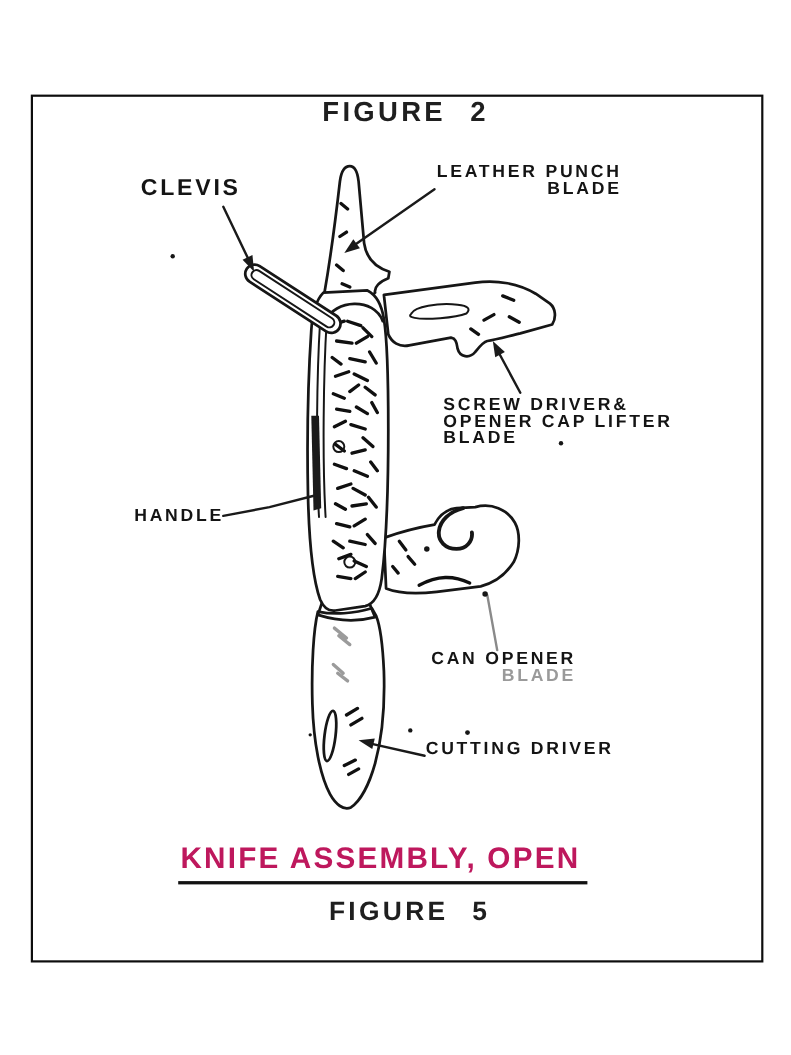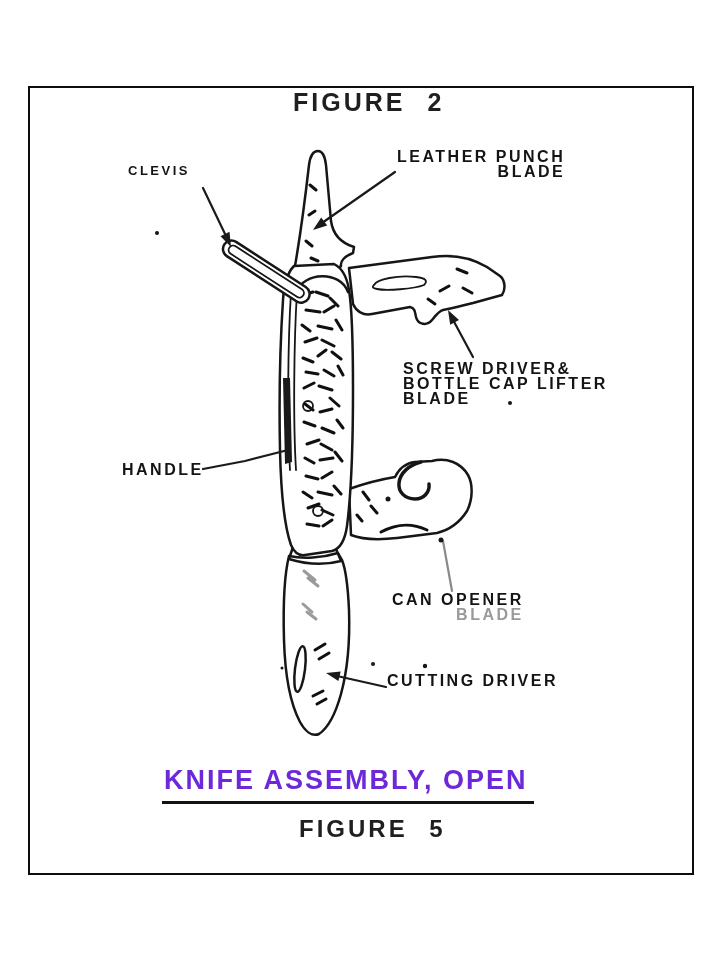--- a/index.html
+++ b/index.html
@@ -5,21 +5,21 @@
   html,body{margin:0;padding:0;background:#ffffff;}
   .page{position:relative;width:719px;height:959px;background:#ffffff;overflow:hidden;
         font-family:"Liberation Sans", sans-serif;color:#1a1a1a;}
   .frame{position:absolute;left:28px;top:86px;width:662px;height:785px;
          border:2px solid #0d0d0d;background:#ffffff;}
   .abs{position:absolute;white-space:nowrap;}
   .caption{font-size:25px;font-weight:700;letter-spacing:3px;word-spacing:12px;color:#1f1f1f;}
   .hand{font-size:16px;font-weight:700;letter-spacing:2.5px;line-height:15px;color:#141414;}
   .hand .ln{display:block;}
   .faded{color:#9a9a9a;}
-  .title-hand{font-size:27px;font-weight:700;letter-spacing:2px;color:#6d28d9;
+  .title-hand{font-size:27px;font-weight:700;letter-spacing:2px;color:#be185d;
               display:inline-block;border-bottom:3px solid #121212;padding:0 6px 5px 2px;}
   svg{position:absolute;left:0;top:0;}
   .ink{stroke:#161616;fill:none;stroke-width:2.5;stroke-linecap:round;stroke-linejoin:round;}
   .inkfill{stroke:#161616;fill:#ffffff;stroke-width:2.5;stroke-linejoin:round;}
   .tex{stroke:#101010;fill:none;stroke-width:3;stroke-linecap:round;}
   .gray{stroke:#9b9b9b;fill:none;stroke-width:3;stroke-linecap:round;}
   .thin{stroke:#161616;fill:none;stroke-width:1.8;stroke-linecap:round;}
   .lead{stroke:#1a1a1a;fill:none;stroke-width:2.2;stroke-linecap:round;}
   .ah{fill:#1a1a1a;stroke:none;}
 </style>
@@ -105,30 +105,30 @@
         <circle cx="510" cy="403" r="2"></circle>
         <circle cx="373" cy="664" r="2"></circle>
         <circle cx="425" cy="666" r="2.2"></circle>
         <circle cx="282" cy="668" r="1.5"></circle>
       </g>
     </g>
   </svg>
 
   <div class="abs caption" style="left:293px;top:88px;">FIGURE 2</div>
 
-  <div class="abs hand" style="left:128px;top:163px;font-size:13px;">CLEVIS</div>
+  <div class="abs hand" style="left:128px;top:163px;font-size:21px;">CLEVIS</div>
 
   <div class="abs hand" style="left:397px;top:149px;text-align:right;">
     <span class="ln">LEATHER PUNCH</span>
     <span class="ln">BLADE</span>
   </div>
 
   <div class="abs hand" style="left:403px;top:361px;">
     <span class="ln">SCREW DRIVER&amp;</span>
-    <span class="ln">BOTTLE CAP LIFTER</span>
+    <span class="ln">OPENER CAP LIFTER</span>
     <span class="ln">BLADE</span>
   </div>
 
   <div class="abs hand" style="left:122px;top:462px;">HANDLE</div>
 
   <div class="abs hand" style="left:392px;top:592px;text-align:right;">
     <span class="ln">CAN OPENER</span>
     <span class="ln faded">BLADE</span>
   </div>
 

